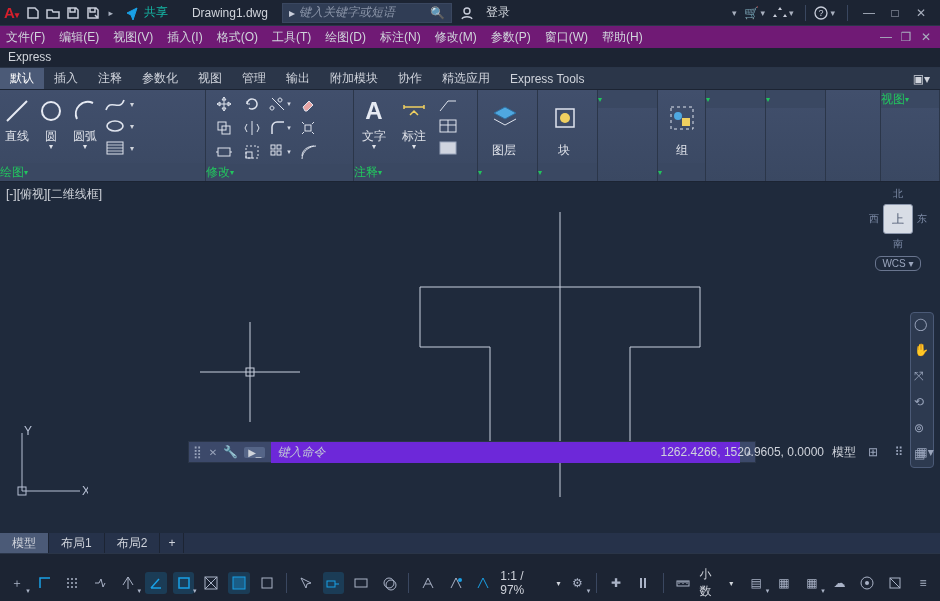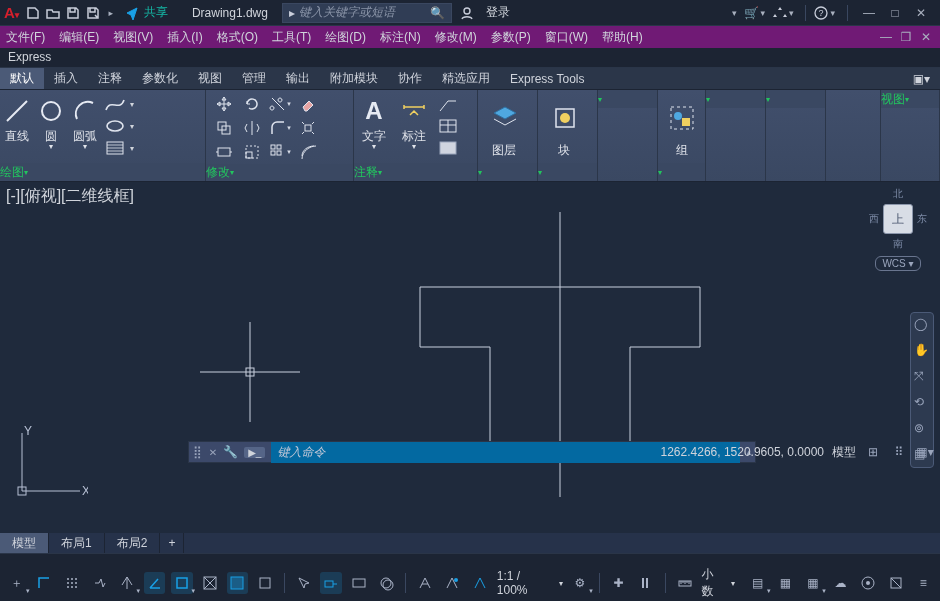--- a/index.html
+++ b/index.html
@@ -139,21 +139,21 @@
 
   
   .drawarea {
     position:absolute;
     left:0; right:0; top:182px; bottom:68px;
     background:#1f2a3c;
     overflow:hidden;
   }
   .viewport-label {
     position:absolute; left:6px; top:4px;
-    color:#d0d4db; font-size:16px;
+    color:#d0d4db; font-size:12px;
   }
   .viewcube {
     position:absolute; right:10px; top:6px;
     width:64px; height:92px;
     display:flex; flex-direction:column; align-items:center;
     color:#7c8aa6; font-size:10px;
   }
   .viewcube .face {
     width:30px; height:30px;
     background:#d8dde6; border:1px solid #8b96ab; border-radius:3px;
@@ -201,21 +201,21 @@
     position:absolute; left:188px; right:184px; bottom:70px;
     height:22px;
     background:#3c496a;
     border:1px solid #2a3548;
     display:flex; align-items:center;
     gap:6px; padding:0 4px;
     color:#9aa5bc;
   }
   .cmdline .grip { letter-spacing:1px;}
   .cmdline .chev { color:#d0d4db; background:#556587; border-radius:2px; padding:0 4px; font-size:10px;}
-  .cmdline .cin { flex:1; font-style:italic; color:#bfc6d6; background:#0369a1; padding:2px 6px;}
+  .cmdline .cin { flex:1; font-style:italic; color:#bfc6d6; background:#6d28d9; padding:2px 6px;}
 
   
   .statusright {
     position:absolute; right:6px; bottom:70px;
     height:22px;
     display:flex; align-items:center; gap:8px;
     color:#cfd3db;
     margin-left:20px;
   }
   .statusright .coord { font-size:12px;}
@@ -779,21 +779,21 @@
         <svg width="16" height="16">
           <path d="M3 13l5-10 5 10" fill="none" stroke="#aab3c7"></path>
           <circle cx="12" cy="5" r="2" fill="#19a0e6"></circle>
         </svg>
       </span>
     <span class="sic2 blue">
         <svg width="16" height="16">
           <path d="M3 13l5-10 5 10" fill="none" stroke="#19a0e6"></path>
         </svg>
       </span>
-    <span class="txt">1:1 / 100%</span>
+    <span class="txt">1:1 / 97%</span>
       <span style="font-size:8px">▾</span>
     <span class="sic2">⚙<span class="sdrop">▾</span></span>
     <span class="vsep"></span>
     <span class="sic2">✚</span>
     <span class="sic2">
         <svg width="16" height="16">
           <rect x="4" y="3" width="2" height="10" fill="#aab3c7"></rect>
           <rect x="8" y="3" width="2" height="10" fill="#aab3c7"></rect>
         </svg>
       </span>

